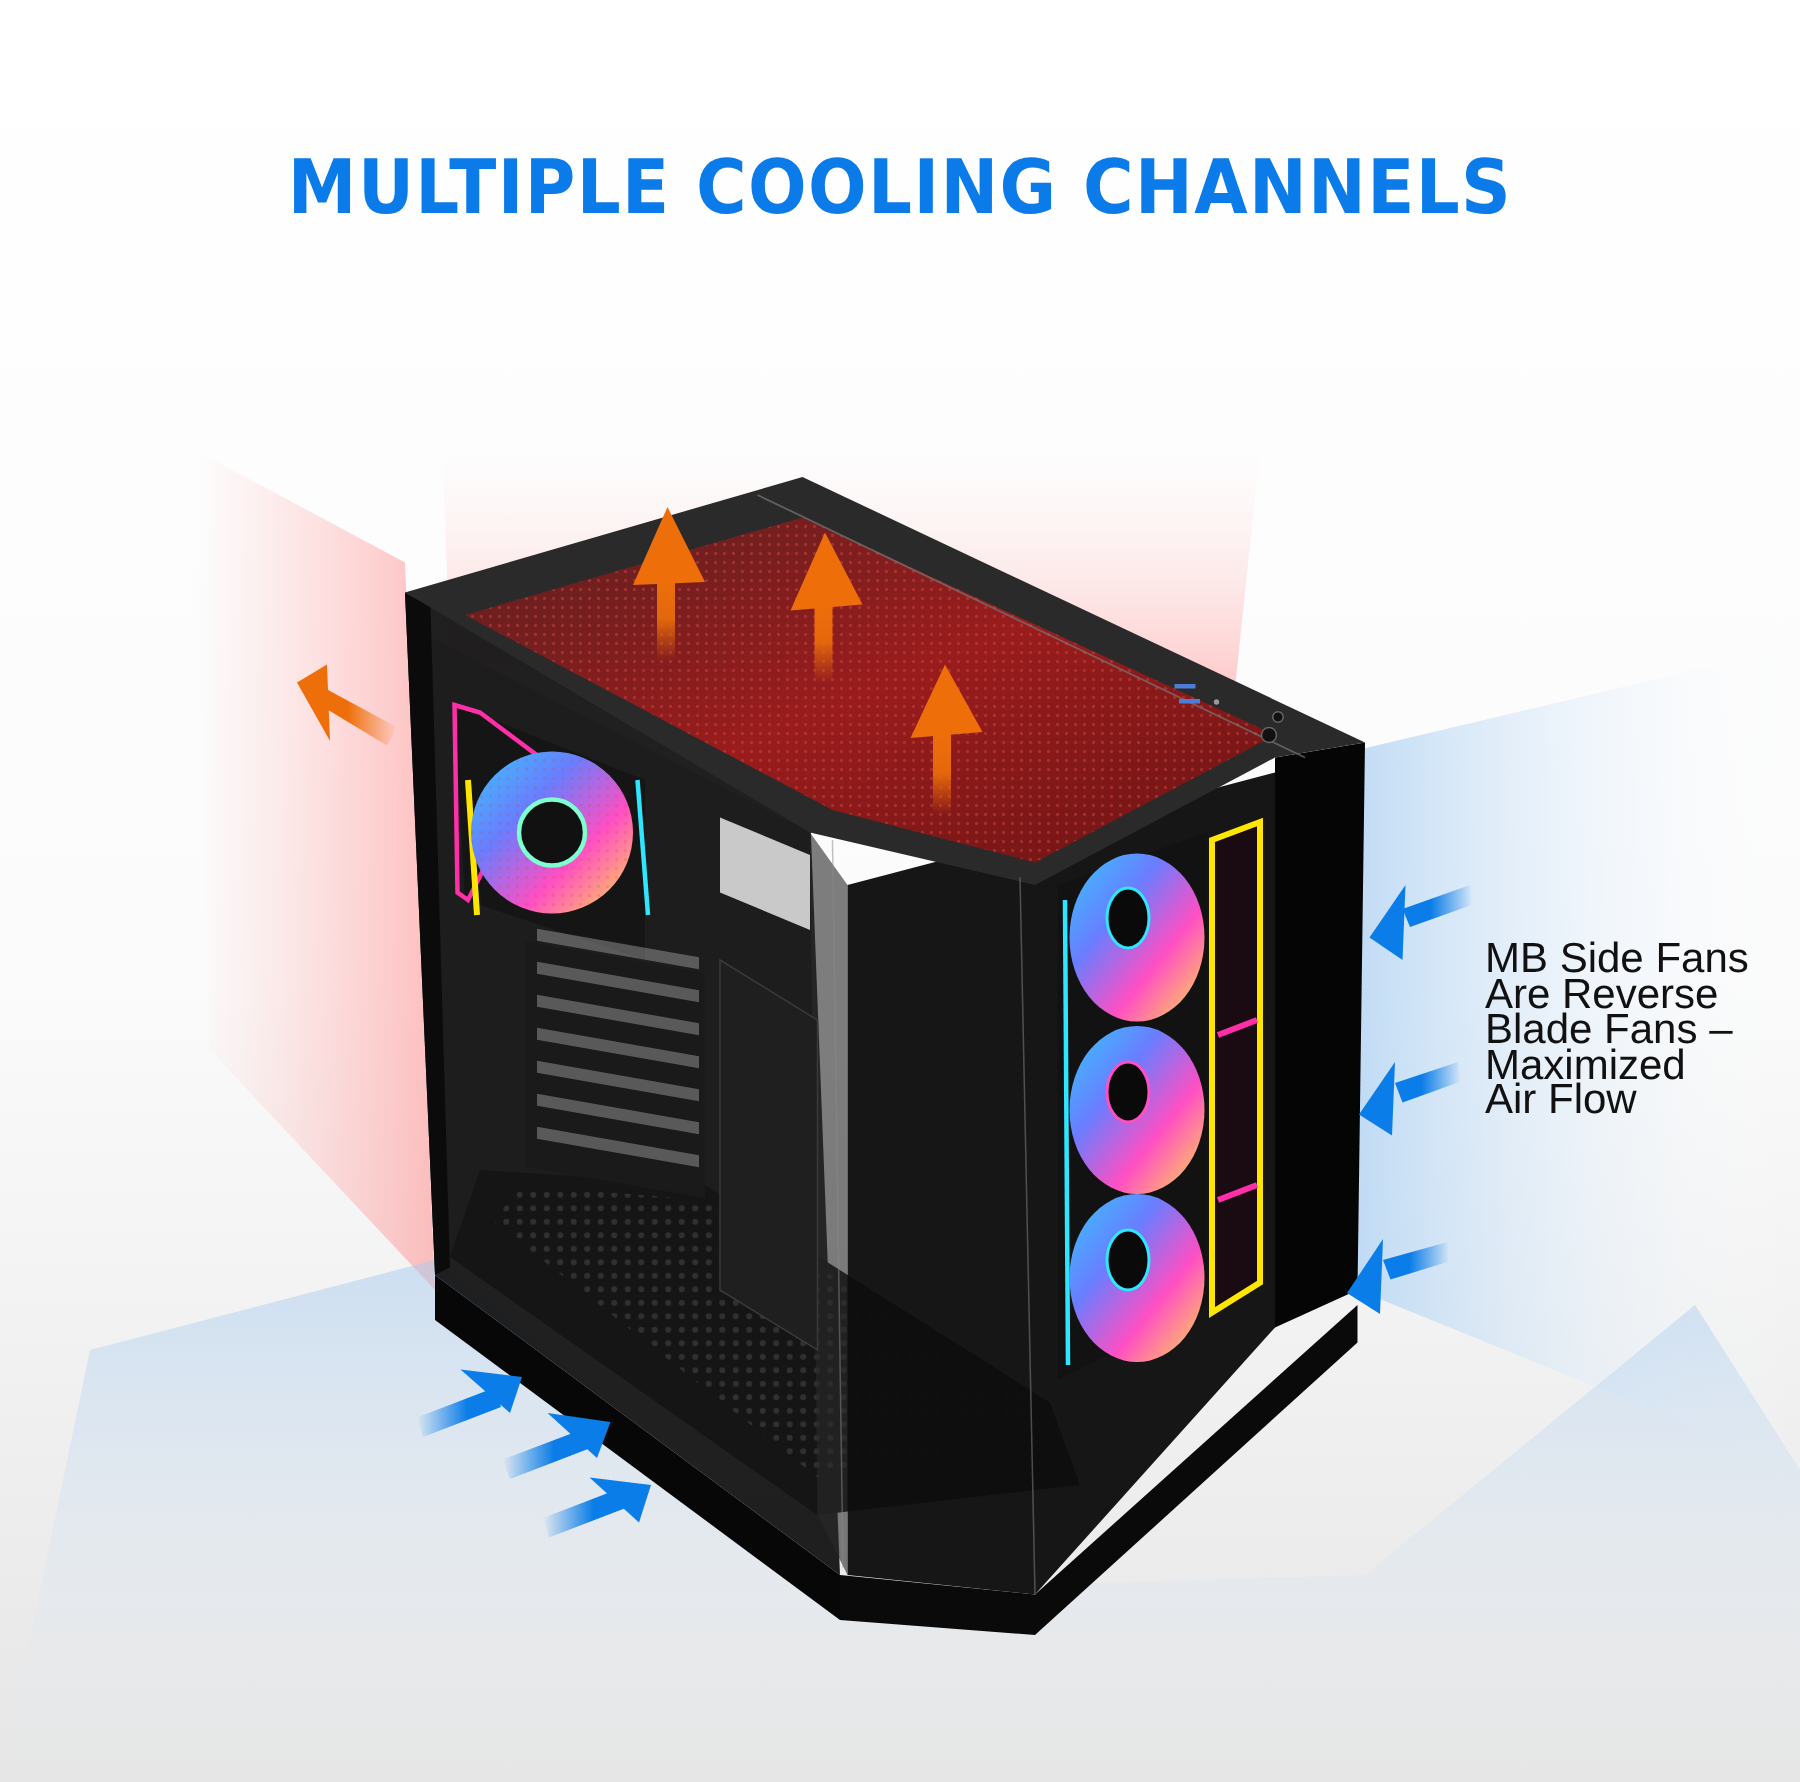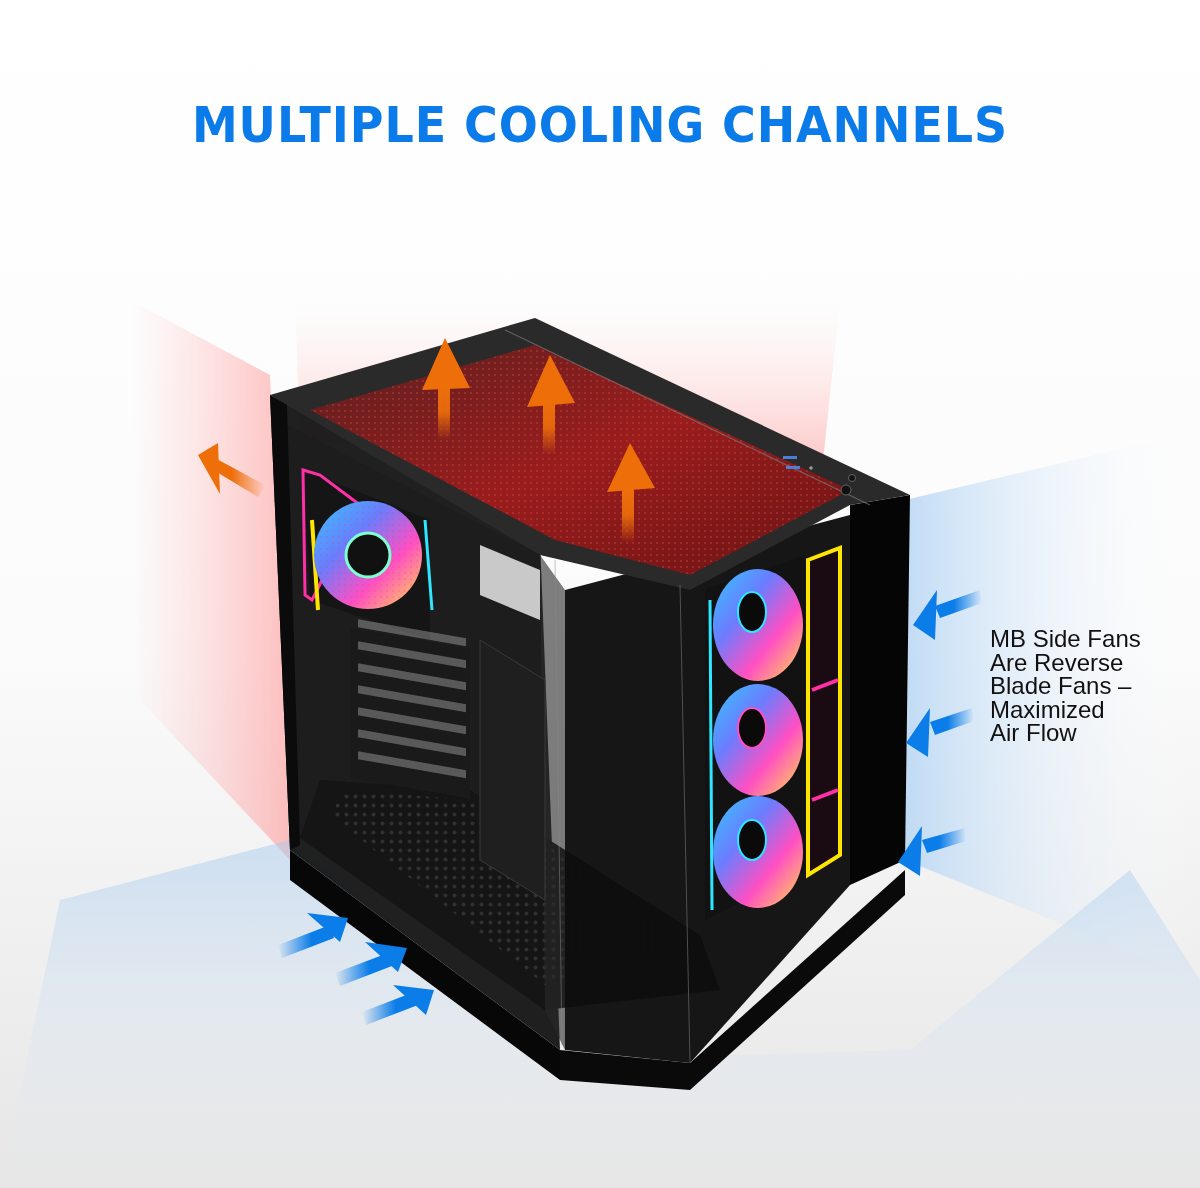--- a/index.html
+++ b/index.html
@@ -9,21 +9,21 @@
     font-family: "Liberation Sans", sans-serif;
   }
   .title {
     position: absolute; left: 0; top: 96px; width: 1200px; text-align: center;
     font-family: "DejaVu Sans", sans-serif; font-weight: bold; font-size: 50px;
     letter-spacing: 1px; color: #0a7be8; transform: scaleX(0.92);
   }
   .scene { position: absolute; left: 0; top: 0; width: 1200px; height: 1188px; }
   .annotation {
     position: absolute; left: 990px; top: 627px; width: 200px;
-    font-family: "Liberation Sans", sans-serif; font-size: 24px; line-height: 23.5px;
+    font-family: "Liberation Sans", sans-serif; font-size: 28px; line-height: 23.5px;
     color: #111; white-space: pre-line;
   }
 </style>
 </head>
 <body>
 
 <div class="title">MULTIPLE COOLING CHANNELS</div>
 
 <svg class="scene" viewBox="0 0 1200 1188" xmlns="http://www.w3.org/2000/svg">
   <defs>

